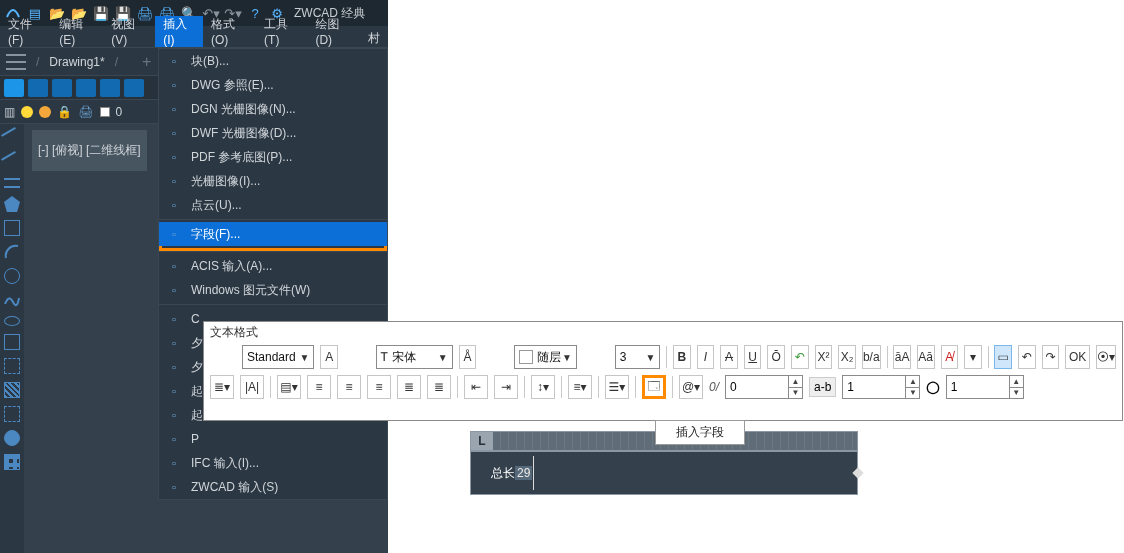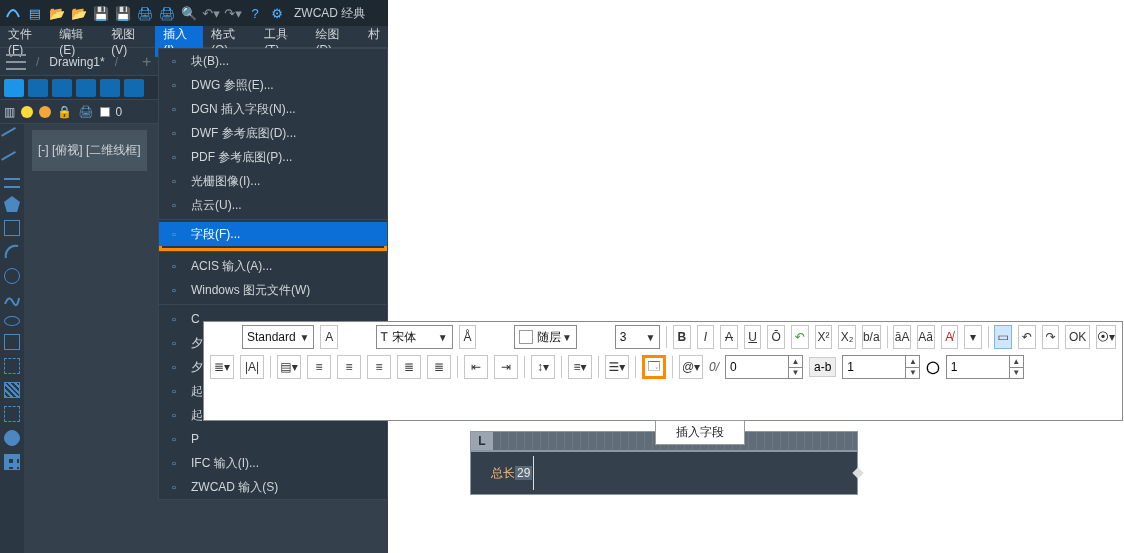--- a/index.html
+++ b/index.html
@@ -3,21 +3,21 @@
 <meta charset="utf-8">
 <style>
   *{box-sizing:border-box;margin:0;padding:0;font-family:"Microsoft YaHei",Arial,sans-serif;font-size:12px;}
   body{width:1124px;height:553px;background:#fff;overflow:hidden;position:relative;}
   .app{position:absolute;left:0;top:0;width:388px;height:553px;background:#2b3742;color:#d0d5da;}
   
   .qat{height:26px;background:#1e2831;display:flex;align-items:center;padding:0 4px;gap:4px;}
   .qat .icon{width:18px;height:18px;display:flex;align-items:center;justify-content:center;font-size:13px;color:#57b5ff;}
   .qat .title{color:#c7cdd2;margin-left:4px;}
   
-  .menubar{height:22px;background:#2b3742;display:flex;align-items:flex-start;border-bottom:1px solid #3a4652;}
+  .menubar{height:22px;background:#2b3742;display:flex;align-items:flex-end;border-bottom:1px solid #3a4652;}
   .menubar .mi{padding:0 8px;display:flex;align-items:center;color:#d0d5da;cursor:default;}
   .menubar .mi.active{background:#0b6fd7;color:#fff;}
   
   .doctabs{height:28px;background:#2b3742;display:flex;align-items:center;padding:0 6px;gap:10px;border-bottom:1px solid #3a4652;}
   .hamburger{width:20px;height:16px;display:flex;flex-direction:column;justify-content:space-between;}
   .hamburger span{height:2px;background:#8a949e;display:block;}
   .doctab{color:#d0d5da;}
   .doctabs .plus{margin-left:14px;color:#6a747e;font-size:16px;}
   
   .ribbon{height:24px;background:#27313b;display:flex;align-items:center;gap:4px;padding:0 4px;border-bottom:1px solid #3a4652;}
@@ -58,21 +58,21 @@
   .spin .sbtn span{flex:1;display:flex;align-items:center;justify-content:center;font-size:8px;color:#444;border-bottom:1px solid #8a8a8a;}
   .spin .sbtn span:last-child{border-bottom:none;}
   .highlight2{border:3px solid #ff8a00 !important;}
   .tooltip{position:absolute;left:655px;top:420px;background:#fff;border:1px solid #9a9a9a;padding:3px 20px;font-size:12px;color:#222;z-index:20;}
   
   .editstrip{position:absolute;left:470px;top:431px;width:388px;height:20px;background:#57636e;border:1px solid #8b98a4;z-index:4;display:flex;}
   .editstrip .handle{width:22px;height:18px;background:#9aa5af;display:flex;align-items:center;justify-content:center;color:#27313b;font-weight:bold;}
   .ruler{flex:1;background:repeating-linear-gradient(90deg,#606c77 0,#606c77 7px,#6c7883 7px,#6c7883 8px);}
   .mtextbox{position:absolute;left:470px;top:451px;width:388px;height:44px;background:#34404b;border:1px solid #8b98a4;z-index:4;display:flex;align-items:center;padding:0 20px;font-size:30px;font-family:"SimSun",serif;}
   .mtextbox .sel{background:#56697b;color:#efe9e3;padding:0 2px;}
-  .mtextbox .plain{color:#fdba74;}
+  .mtextbox .plain{color:#ffffff;}
   .mtextbox .caret{width:1px;height:34px;background:#ddd;margin-left:1px;}
   .mtextbox .grip{position:absolute;right:-5px;top:50%;width:8px;height:8px;background:#ddd;transform:translateY(-50%) rotate(45deg);}
   svg{display:block;}
 </style>
 </head>
 <body>
 
 <div class="app">
 
   <div class="qat">
@@ -175,25 +175,25 @@
 <div class="row">
       <span class="rico">▫</span>
       <span>块(B)...</span>
     </div>
     <div class="row">
       <span class="rico">▫</span>
       <span>DWG 参照(E)...</span>
     </div>
     <div class="row">
       <span class="rico">▫</span>
-      <span>DGN 插入字段(N)...</span>
-    </div>
-    <div class="row">
-      <span class="rico">▫</span>
-      <span>DWF 参考底图(D)...</span>
+      <span>DGN 光栅图像(N)...</span>
+    </div>
+    <div class="row">
+      <span class="rico">▫</span>
+      <span>DWF 光栅图像(D)...</span>
     </div>
     <div class="row">
       <span class="rico">▫</span>
       <span>PDF 参考底图(P)...</span>
     </div>
     <div class="row">
       <span class="rico">▫</span>
       <span>光栅图像(I)...</span>
     </div>
     <div class="row">
@@ -244,20 +244,21 @@
       <span class="rico">▫</span>
       <span>IFC 输入(I)...</span>
     </div>
     <div class="row">
       <span class="rico">▫</span>
       <span>ZWCAD 输入(S)</span>
     </div>
   </div>
 
 <div class="mtext">
+  <div class="titlebar">文本格式</div>
   <div class="row1">
     <div class="dd" style="width:98px">
         <span>Standard</span>
         <span class="caret">▼</span>
       </div>
     <div class="square">A</div>
     <div class="dd" style="width:104px">
         <span style="margin-right:4px">Ꭲ</span>
         <span>宋体</span>
         <span class="caret">▼</span>

